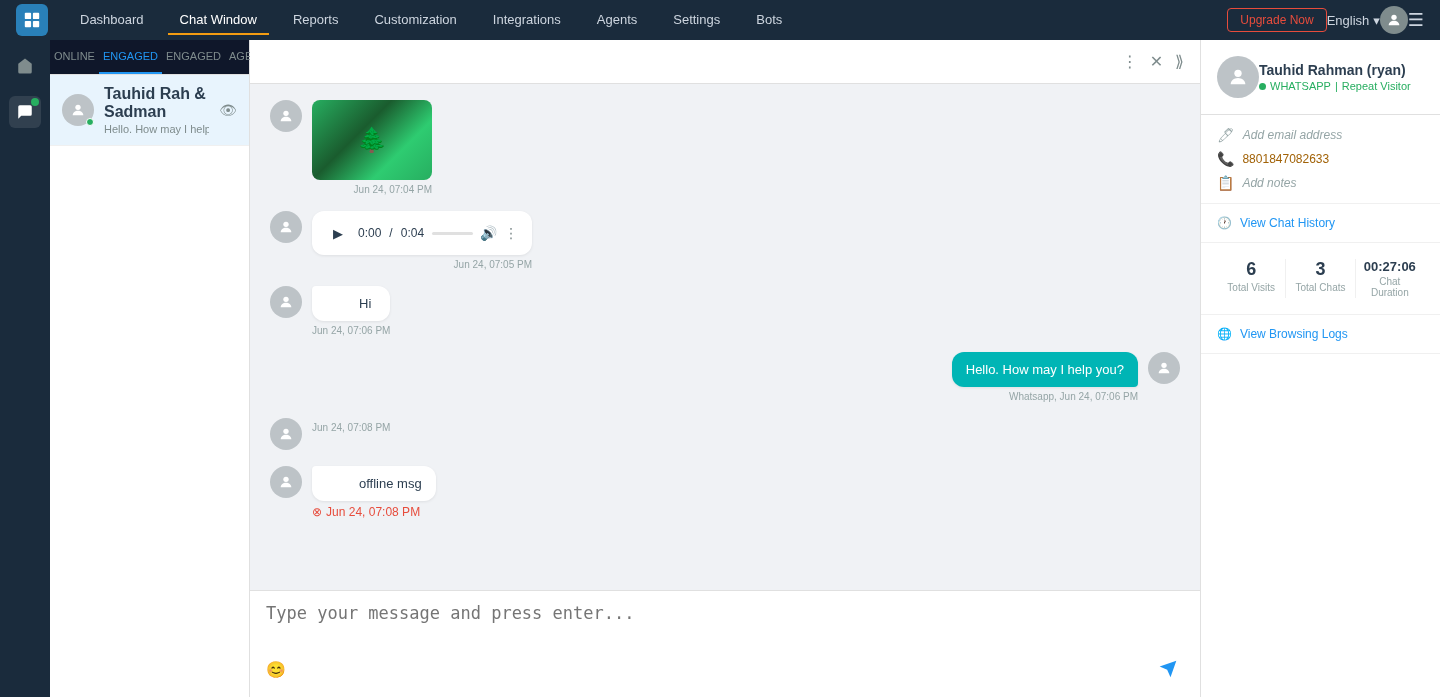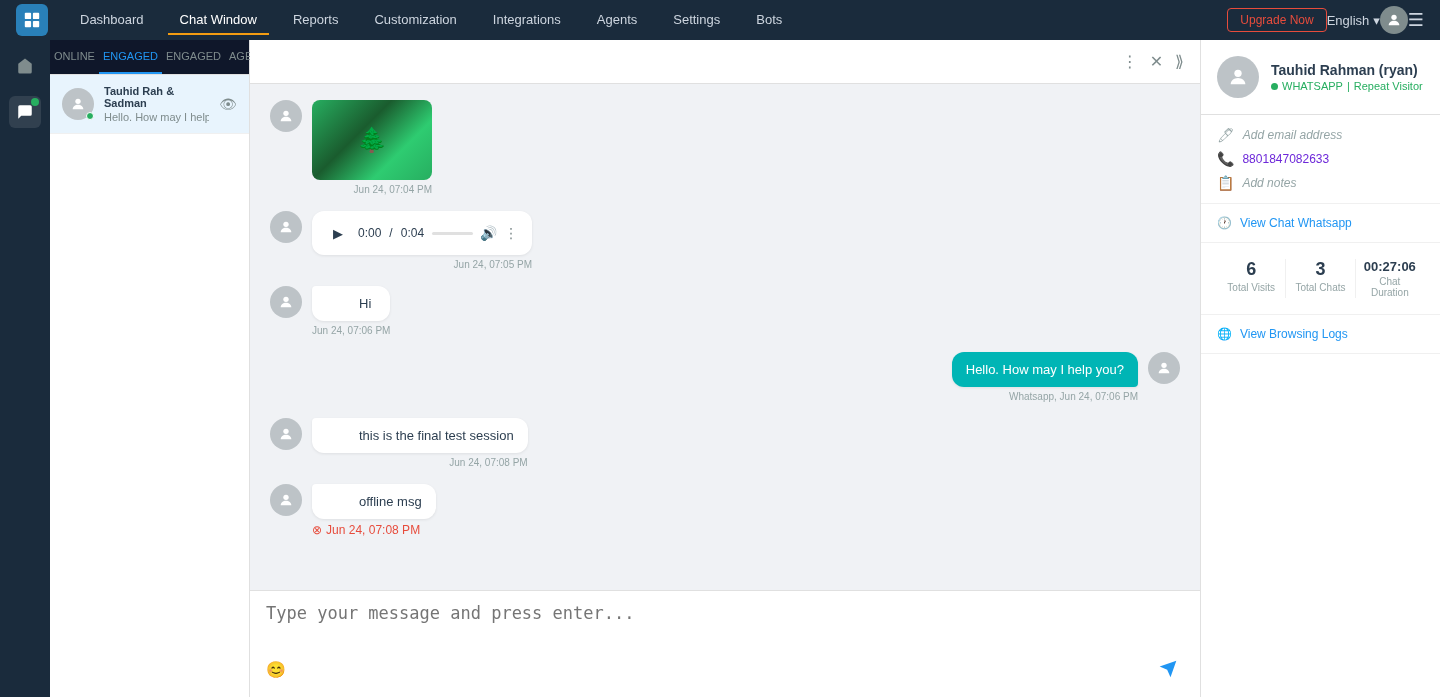--- a/index.html
+++ b/index.html
@@ -144,21 +144,21 @@
     }
     .chat-item-avatar .online-dot {
       position: absolute;
       bottom: 0; right: 0;
       width: 8px; height: 8px;
       background: #27ae60;
       border-radius: 50%;
       border: 1px solid #fff;
     }
     .chat-item-info { flex: 1; overflow: hidden; }
-    .chat-item-name { font-size: 11px; font-weight: 600; color: #2c3e50; }
+    .chat-item-name { font-size: 16px; font-weight: 600; color: #2c3e50; }
     .chat-item-preview { font-size: 11px; color: #7f8c8d; white-space: nowrap; overflow: hidden; text-overflow: ellipsis; margin-top: 2px; display: flex; align-items: center; gap: 4px; }
     .chat-item-actions { display: flex; align-items: center; gap: 6px; }
     .eye-icon { color: #7f8c8d; font-size: 14px; }
 
     
     .chat-main {
       flex: 1;
       display: flex;
       flex-direction: column;
       background: #f0f2f5;
@@ -310,21 +310,20 @@
       border-left: 1px solid #e0e0e0;
       display: flex;
       flex-direction: column;
       overflow-y: auto;
       flex-shrink: 0;
     }
     .right-panel-header {
       padding: 16px;
       display: flex;
       align-items: center;
-      gap: 12px;
       border-bottom: 1px solid #e0e0e0;
     }
     .right-avatar {
       width: 42px; height: 42px;
       background: #bdc3c7;
       border-radius: 50%;
       display: flex; align-items: center; justify-content: center;
       color: #fff; font-size: 16px;
       flex-shrink: 0;
     }
@@ -340,21 +339,21 @@
       display: flex;
       align-items: center;
       gap: 8px;
       margin-bottom: 8px;
       font-size: 12px;
       color: #7f8c8d;
       cursor: pointer;
     }
     .right-info-row:last-child { margin-bottom: 0; }
     .right-info-icon { font-size: 14px; color: #95a5a6; flex-shrink: 0; }
-    .right-info-value { color: #6d28d9; }
+    .right-info-value { color: #a16207; }
     .right-info-add { color: #95a5a6; font-style: italic; }
 
     .right-link {
       display: flex;
       align-items: center;
       gap: 8px;
       padding: 12px 16px;
       color: #2196f3;
       font-size: 12px;
       cursor: pointer;
@@ -539,21 +538,20 @@
       </div>
 
       <div class="message-row">
         <div class="msg-avatar">
           <svg width="16" height="16" viewBox="0 0 24 24" fill="white">
               <circle cx="12" cy="8" r="4"></circle>
               <path d="M4 20c0-4 3.6-7 8-7s8 3 8 7"></path>
             </svg>
         </div>
         <div class="msg-content">
-          <div class="msg-bubble incoming">this is the final test session</div>
           <div class="msg-time">Jun 24, 07:08 PM</div>
         </div>
       </div>
 
       <div class="message-row">
         <div class="msg-avatar">
           <svg width="16" height="16" viewBox="0 0 24 24" fill="white">
               <circle cx="12" cy="8" r="4"></circle>
               <path d="M4 20c0-4 3.6-7 8-7s8 3 8 7"></path>
             </svg>
@@ -616,21 +614,21 @@
         <span class="right-info-value">8801847082633</span>
       </div>
       <div class="right-info-row">
         <span class="right-info-icon">📋</span>
         <span class="right-info-add">Add notes</span>
       </div>
     </div>
 
     <div class="right-link">
       <span>🕐</span>
-      <span>View Chat Whatsapp</span>
+      <span>View Chat History</span>
     </div>
 
     <div class="stats-section">
       <div class="stat-item">
         <div class="stat-value">6</div>
         <div class="stat-label">Total Visits</div>
       </div>
       <div class="stat-item">
         <div class="stat-value">3</div>
         <div class="stat-label">Total Chats</div>

